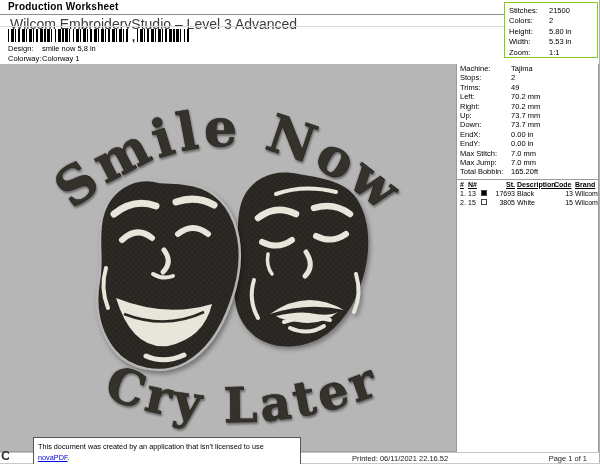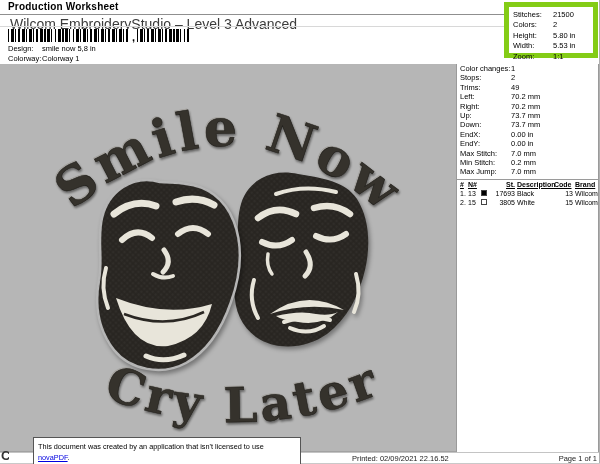--- a/index.html
+++ b/index.html
@@ -21,21 +21,21 @@
         #000 14.5px 17px,#fff 17px 18px);}
   .bars1{width:122px;}
   .bars2{width:52px;}
   .bc-comma{font-size:11px;font-weight:bold;line-height:9px;padding:0 2px;}
   .kvrow{font-size:7.5px;line-height:9px;}
   .kvrow .lab{position:absolute;left:8px;}
   .kvrow .val{position:absolute;left:42px;}
   .design-row{top:44px;}
   .colorway-row{top:54px;}
   
-  .statsbox{left:504px;top:2px;width:94px;height:56px;border:5px solid #84cc16;
+  .statsbox{left:504px;top:2px;width:94px;height:56px;border:1px solid #84cc16;
             font-size:7.5px;box-sizing:border-box;padding:3px 0 8px 4px;}
   .statsbox .srow{position:relative;height:10.4px;}
   .statsbox .sval{position:absolute;left:40px;}
   
   .artarea{left:0;top:64px;width:456px;height:388px;background:#b6b6b6;
            border-bottom:1px solid #a2a2a2;box-sizing:border-box;}
   .emb-text{filter:drop-shadow(1px 2px 1px rgba(0,0,0,.45)) drop-shadow(-0.5px -0.5px 0 rgba(150,146,138,.55));}
   .mask-art{filter:drop-shadow(2px 3px 2px rgba(0,0,0,.35));}
   
   .panel{left:456px;top:64px;width:143px;height:388px;border-left:1px solid #9a9a9a;
@@ -47,21 +47,21 @@
   .seq-grid{display:grid;grid-template-columns:8px 12px 11px 26px 37px 21px 26px;
             padding-left:3px;font-size:7px;line-height:9px;align-items:center;}
   .seq-grid .hd{font-weight:bold;text-decoration:underline;}
   .ra{text-align:right;padding-right:2px;}
   .sw{width:6px;height:6px;border:1px solid #444;display:inline-block;box-sizing:border-box;margin-left:1px;}
   .sw-black{background:#000;}
   .sw-white{background:#fff;}
   
   .footer-rule{left:0;top:452px;width:600px;height:0;border-top:1px solid #c4c4c4;}
   .printed{left:352px;top:454px;font-size:7.5px;color:#222;}
-  .pageno{right:3px;top:454px;font-size:7.5px;color:#222;}
+  .pageno{right:13px;top:454px;font-size:7.5px;color:#222;}
   .cr-frag{left:1px;top:448px;font-size:13px;color:#333;width:8px;overflow:hidden;white-space:nowrap;font-weight:bold;}
   .notice{left:33px;top:437px;width:268px;background:#fff;border:1px solid #555;
           box-sizing:border-box;padding:3px 4px 4px 4px;font-size:7.3px;line-height:11px;z-index:6;}
   .notice a{color:#0000e0;cursor:pointer;}
   .page-edge-r{right:0;top:0;width:0;height:464px;border-left:1px solid #b0b0b0;}
   .page-edge-b{left:0;bottom:0;width:600px;height:0;border-top:1px solid #c9c9c9;}
 </style>
 </head>
 <body>
 
@@ -172,32 +172,32 @@
     <text class="emb-text" font-family="DejaVu Serif, Liberation Serif, serif" font-weight="bold" font-size="52" letter-spacing="4" fill="#35322c" stroke="#211f1b" stroke-width="0.6" text-anchor="middle">
       <textPath href="#arcTop" startOffset="50%">Smile Now</textPath>
     </text>
     <text class="emb-text" font-family="DejaVu Serif, Liberation Serif, serif" font-weight="bold" font-size="48" letter-spacing="4" fill="#35322c" stroke="#211f1b" stroke-width="0.6" text-anchor="middle">
       <textPath href="#arcBottom" startOffset="50%">Cry Later</textPath>
     </text>
   </svg>
 </div>
 
 <div class="abs panel">
-  <div class="mrow"><span>Color changes:</span><span class="mval">1</span></div>
+  <div class="mrow"><span>Machine:</span><span class="mval">Tajima</span></div>
   <div class="mrow"><span>Stops:</span><span class="mval">2</span></div>
   <div class="mrow"><span>Trims:</span><span class="mval">49</span></div>
   <div class="mrow"><span>Left:</span><span class="mval">70.2 mm</span></div>
   <div class="mrow"><span>Right:</span><span class="mval">70.2 mm</span></div>
   <div class="mrow"><span>Up:</span><span class="mval">73.7 mm</span></div>
   <div class="mrow"><span>Down:</span><span class="mval">73.7 mm</span></div>
   <div class="mrow"><span>EndX:</span><span class="mval">0.00 in</span></div>
   <div class="mrow"><span>EndY:</span><span class="mval">0.00 in</span></div>
   <div class="mrow"><span>Max Stitch:</span><span class="mval">7.0 mm</span></div>
-  <div class="mrow"><span>Min Stitch:</span><span class="mval">0.2 mm</span></div>
   <div class="mrow"><span>Max Jump:</span><span class="mval">7.0 mm</span></div>
+  <div class="mrow"><span>Total Bobbin:</span><span class="mval">165.20ft</span></div>
 
   <div class="seq-rule"></div>
 
   <div class="seq-grid">
     <span class="hd">#</span>
     <span class="hd">N#</span>
     <span></span>
     <span class="hd ra">St.</span>
     <span class="hd">Description</span>
     <span class="hd">Code</span>
@@ -216,21 +216,21 @@
     <span class="sw sw-white"></span>
     <span class="ra">3805</span>
     <span>White</span>
     <span class="ra">15</span>
     <span>Wilcom</span>
   </div>
 </div>
 
 <div class="abs footer-rule"></div>
 <div class="abs cr-frag">Cr</div>
-<div class="abs printed">Printed: 02/09/2021 22.16.52</div>
+<div class="abs printed">Printed: 06/11/2021 22.16.52</div>
 <div class="abs pageno">Page 1 of 1</div>
 
 <div class="abs notice">
   <span>This document was created by an application that isn't licensed to use </span><a href="#">novaPDF</a><span>.</span><br>
   
 </div>
 
 <div class="abs page-edge-r"></div>
 <div class="abs page-edge-b"></div>
 

